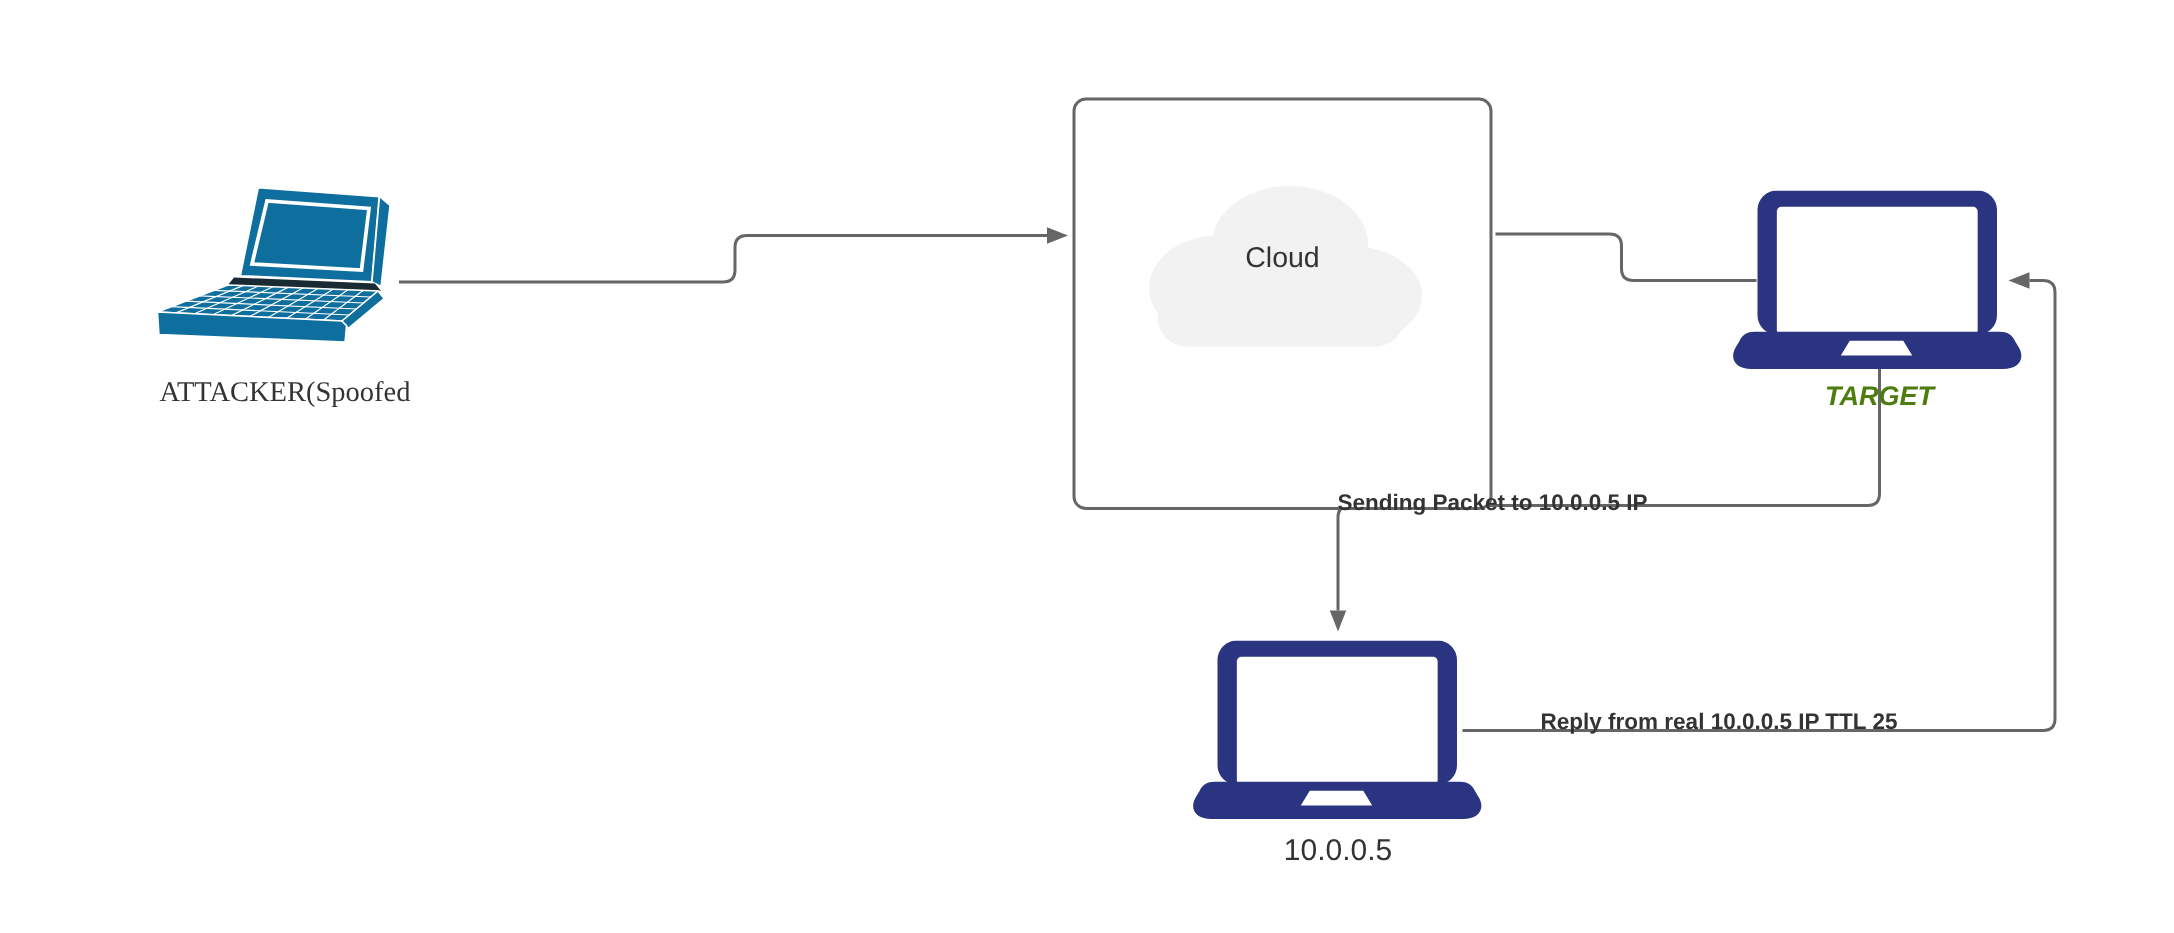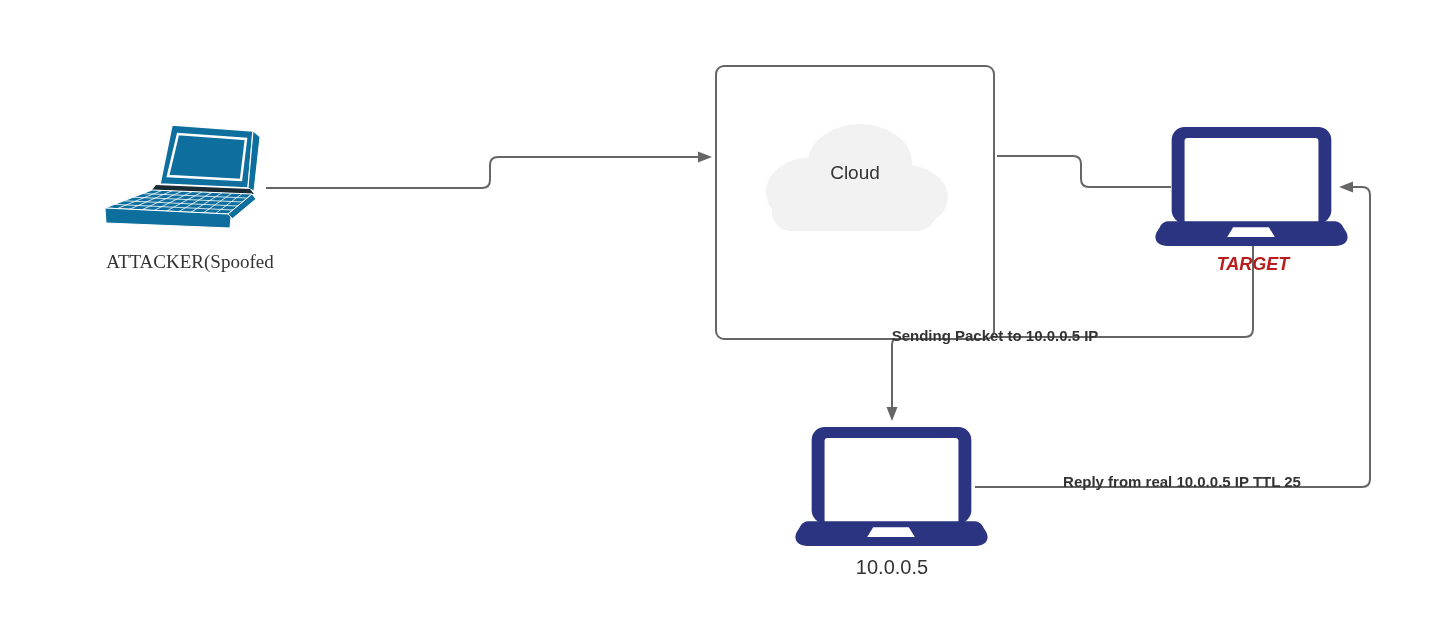--- a/index.html
+++ b/index.html
@@ -27,33 +27,33 @@
     font-size:19px;color:var(--text,#333333);
   }
   .laptop{position:absolute;}
   .node-label{position:absolute;white-space:nowrap;}
   .attacker-label{
     left:190px;top:249px;transform:translateX(-50%);
     font-size:19px;line-height:26px;text-align:center;white-space:normal;width:230px;font-family:Liberation Serif, serif;
   }
   .target-label{
     left:1253px;top:254px;transform:translateX(-50%);
-    font-size:18px;font-weight:bold;font-style:italic;color:#b91c1c;
+    font-size:18px;font-weight:bold;font-style:italic;color:#4d7c0f;
   }
   .realhost-label{
     left:892px;top:556px;transform:translateX(-50%);
     font-size:20px;
   }
   .edge-label{
     position:absolute;transform:translateX(-50%);
     font-size:15px;font-weight:bold;color:var(--text,#333333);white-space:nowrap;
   }
   .e1{left:501px;top:189px;}
   .e3{left:983px;top:327px;margin-left:12px;}
-  .e4{left:1182px;top:473px;}
+  .e4{left:1146px;top:473px;}
 </style>
 </head>
 <body>
 
 <div class="canvas">
 
   <svg class="wires" viewBox="0 0 1449 622">
     <g>
       <path class="conn" d="M266,188 L482,188 Q490,188 490,180 L490,165 Q490,157 498,157 L698,157"></path>
       <polygon class="head" points="698,151.5 712,157 698,162.5"></polygon>

